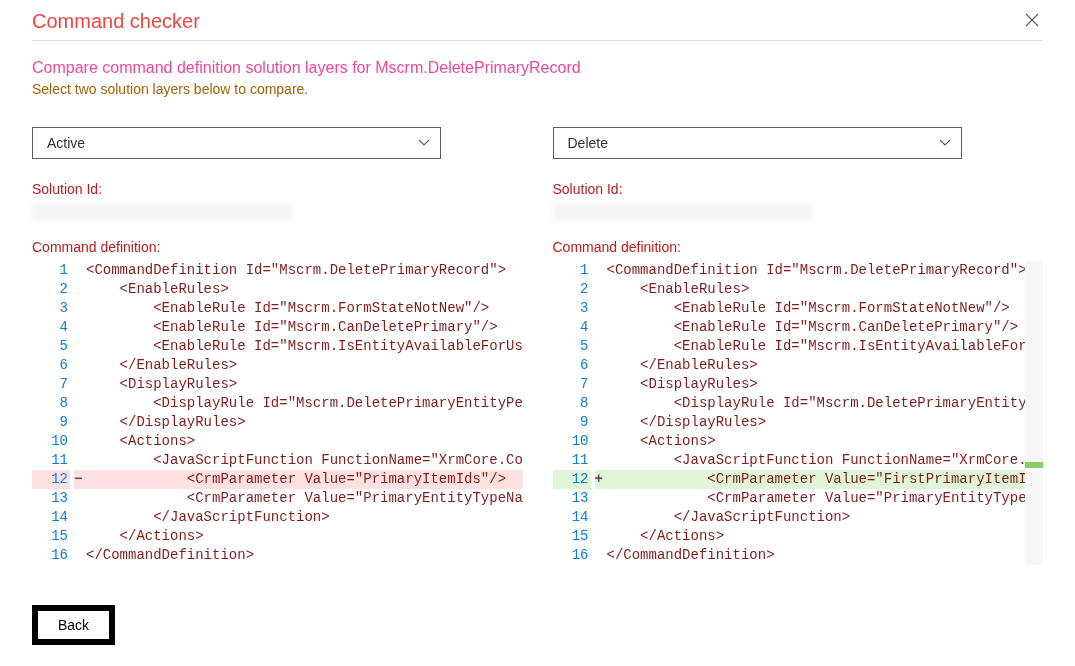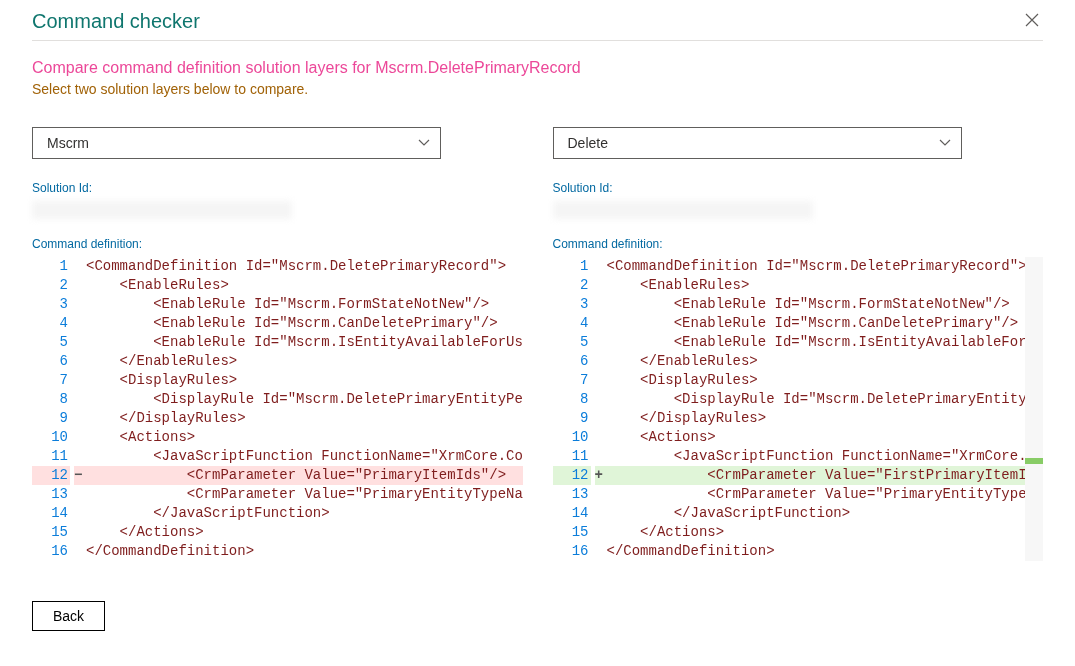--- a/index.html
+++ b/index.html
@@ -18,21 +18,21 @@
     display: flex;
     justify-content: space-between;
     align-items: center;
     border-bottom: 1px solid #e1dfdd;
     padding-bottom: 6px;
     margin-bottom: 18px;
   }
   .title {
     font-size: 20px;
     font-weight: 400;
-    color: #0f766e;
+    color: #ef4444;
   }
   .close-btn {
     cursor: pointer;
     font-size: 18px;
     color: #605e5c;
     padding: 4px;
     line-height: 1;
   }
   .subtitle {
     font-size: 16px;
@@ -62,22 +62,22 @@
     padding: 0 10px 0 14px;
     cursor: pointer;
     margin-bottom: 22px;
     font-size: 14px;
   }
   .chevron {
     color: #605e5c;
     font-size: 12px;
   }
   .field-label {
-    font-size: 12px;
-    color: #0369a1;
+    font-size: 14px;
+    color: #b91c1c;
     margin-bottom: 6px;
     font-weight: 400;
   }
   .redacted {
     height: 18px;
     width: 260px;
     background: #f5f5f5;
     filter: blur(3px);
     margin-bottom: 18px;
   }
@@ -135,21 +135,21 @@
     position: absolute;
     left: 0; right: 0;
     height: 6px;
     top: 66%;
   }
   .minimap .mark.plus { background: #8c6; }
   .footer {
     margin-top: 40px;
   }
   .back-btn {
-    border: 1px solid #000000;
+    border: 6px solid #000000;
     background: #fff;
     padding: 6px 20px;
     font-size: 14px;
     cursor: pointer;
     font-family: inherit;
   }
 </style>
 </head>
 <body>
 
@@ -164,21 +164,21 @@
     </div>
   </div>
 
   <div class="subtitle">Compare command definition solution layers for Mscrm.DeletePrimaryRecord</div>
   <div class="instructions">Select two solution layers below to compare.</div>
 
   <div class="columns">
 
     <div class="col">
       <div class="select-box">
-        <span>Mscrm</span>
+        <span>Active</span>
         <span class="chevron">
           <svg width="12" height="8" viewBox="0 0 12 8">
               <path d="M1 1 L6 6 L11 1" stroke="#605e5c" stroke-width="1.2" fill="none"></path>
             </svg>
         </span>
       </div>
       <div class="field-label">Solution Id:</div>
       <div class="redacted"></div>
       <div class="field-label">Command definition:</div>
       <div class="code-block" id="left-code">

